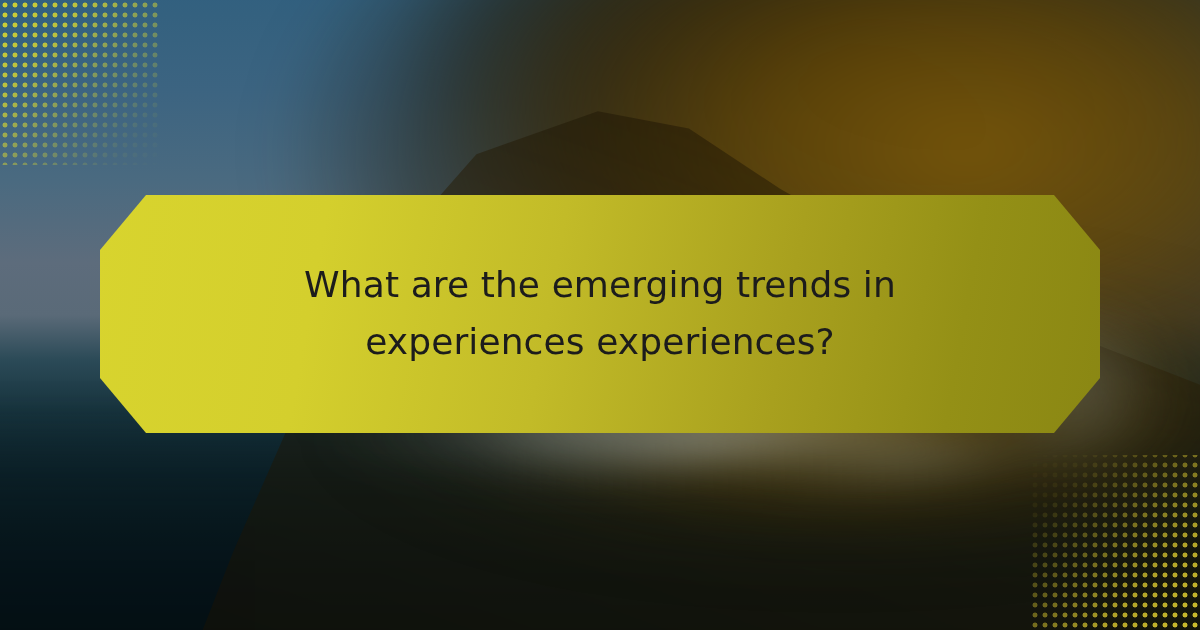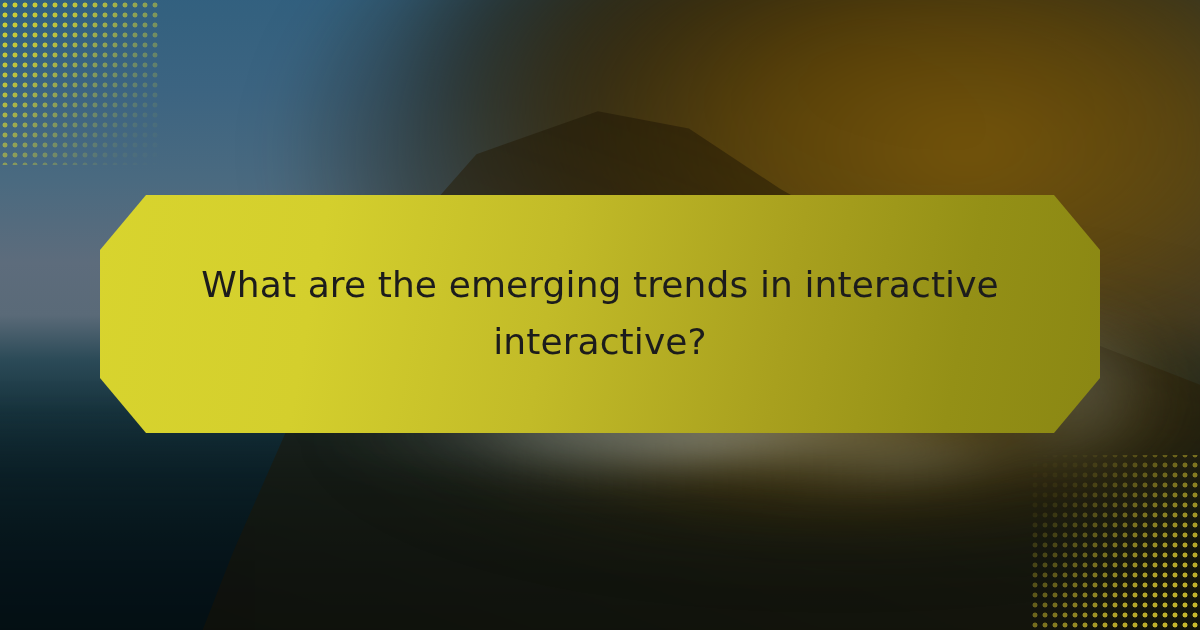--- a/index.html
+++ b/index.html
@@ -194,16 +194,16 @@
   <div class="bg-layer" id="bg-ocean"></div>
   <div class="bg-layer" id="bg-cliff"></div>
   <div class="bg-layer" id="bg-ridge"></div>
   <div class="bg-layer" id="bg-glow"></div>
   <div class="bg-layer" id="bg-foam"></div>
 
   <div class="dots" id="dots-top-left"></div>
   <div class="dots" id="dots-bottom-right"></div>
 
   <div id="quote-banner">
-    <p id="quote-text">What are the emerging trends in interactive interactive?</p>
+    <p id="quote-text">What are the emerging trends in experiences experiences?</p>
   </div>
 
 </div>
 
 </body></html>

